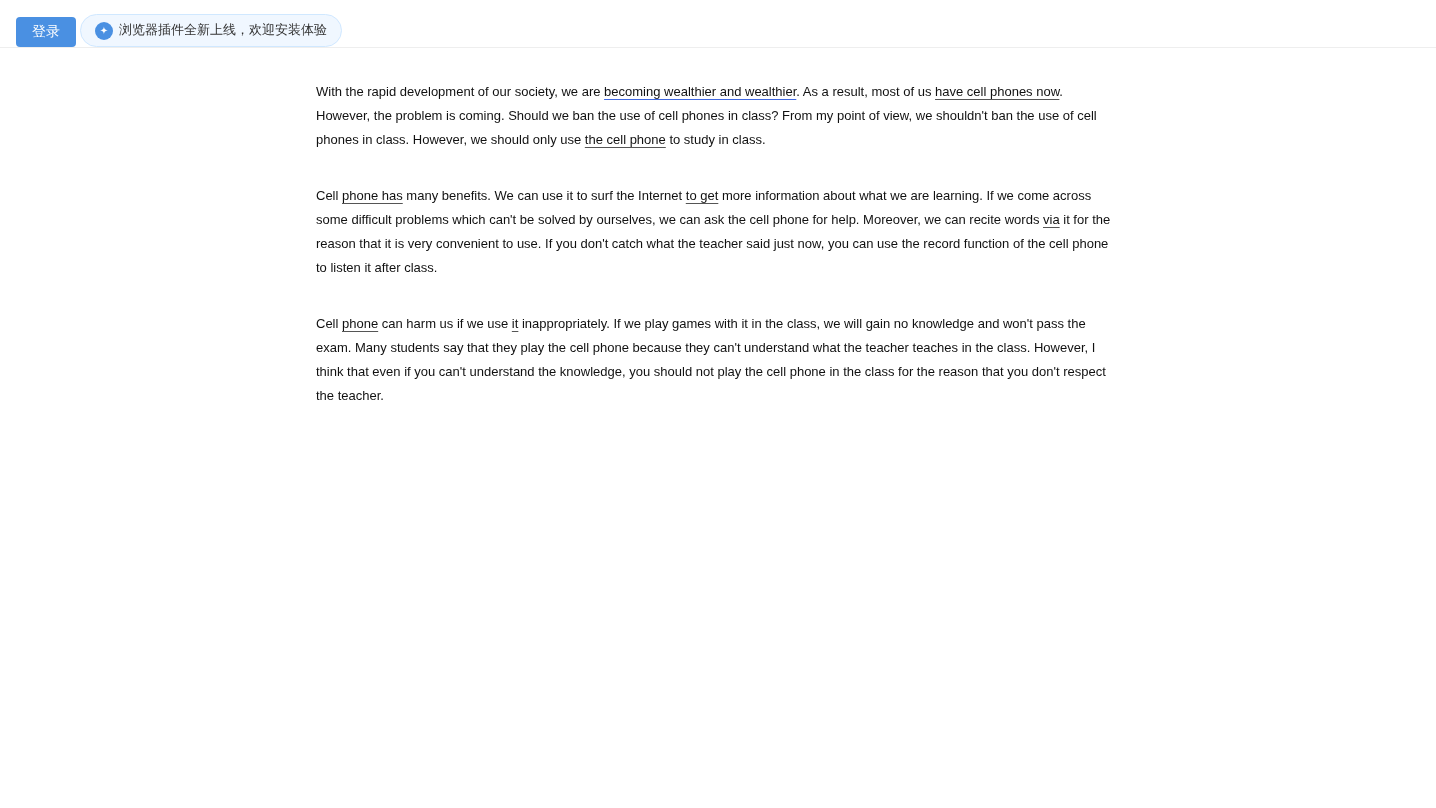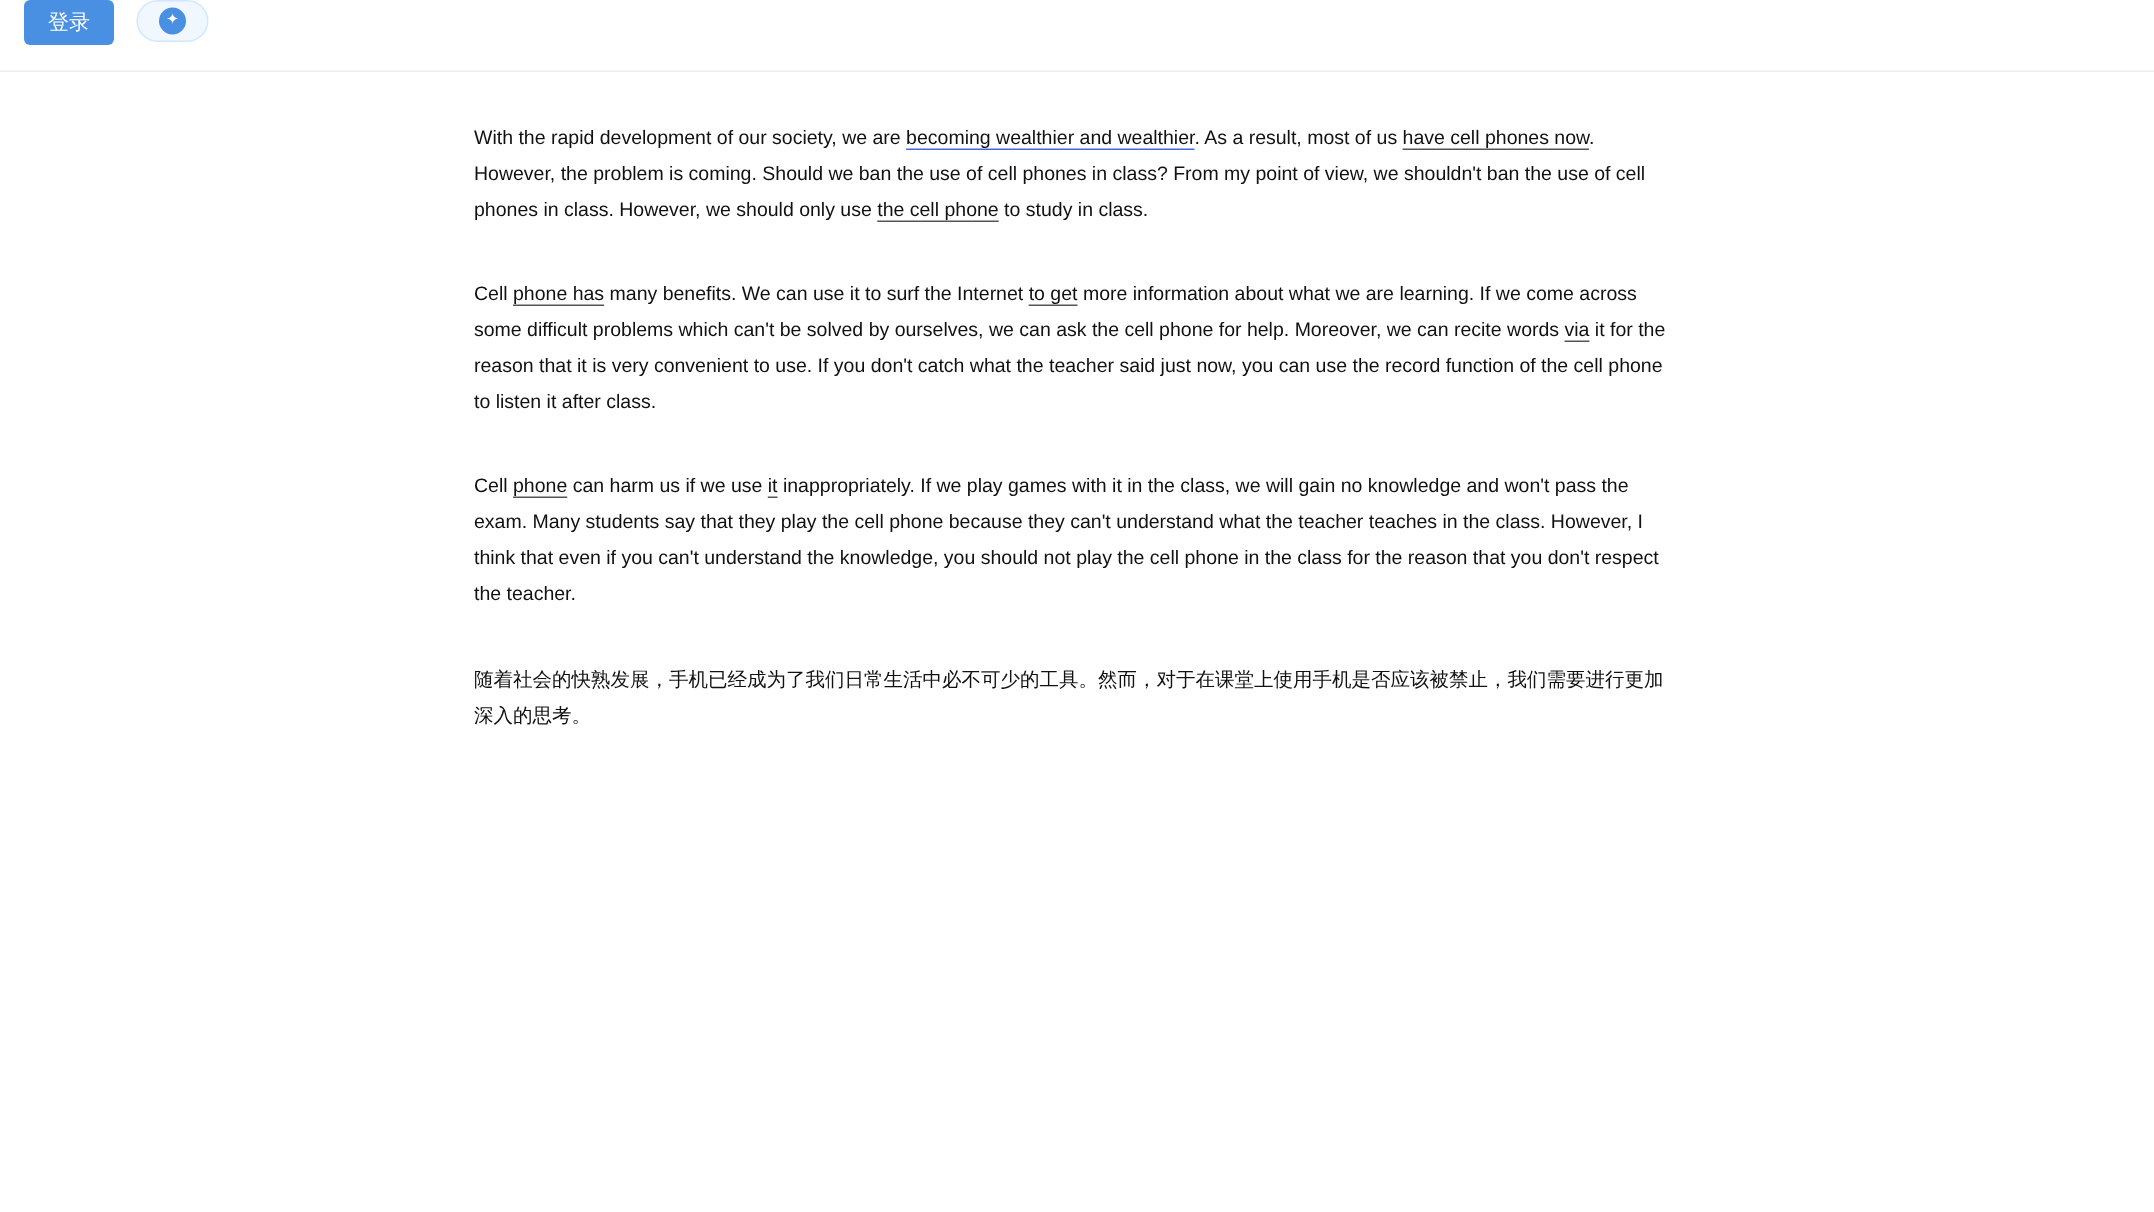--- a/index.html
+++ b/index.html
@@ -18,23 +18,23 @@
 
     
     .topbar {
       position: fixed;
       top: 0;
       left: 0;
       right: 0;
       height: 48px;
       background: #fff;
       display: flex;
-      align-items: flex-start;
+      align-items: flex-end;
       padding: 0 16px;
-      gap: 15px;
+      gap: 4px;
       z-index: 100;
       border-bottom: 1px solid #eee;
     }
 
     .login-btn {
       background: #4a90e2;
       color: #fff;
       border: none;
       border-radius: 4px;
       padding: 6px 16px;
@@ -98,24 +98,24 @@
       text-underline-offset: 3px;
     }
   </style>
 </head>
 <body>
 
 <div class="topbar">
   <button class="login-btn">登录</button>
   <div class="plugin-notice">
     <span class="plugin-icon">✦</span>
+    <span>浏览器插件全新上线，欢迎安装体验</span>
   </div>
 </div>
 
 <div class="main-content">
   <div id="paragraphs-container">
 
   <div class="paragraph">With the rapid development of our society, we are <span class="underline-blue">becoming wealthier and wealthier</span>. As a result, most of us <span class="underline-single">have cell phones now</span>. However, the problem is coming. Should we ban the use of cell phones in class? From my point of view, we shouldn't ban the use of cell phones in class. However, we should only use <span class="underline-single">the cell phone</span> to study in class.</div>
       <div class="paragraph">Cell <span class="underline-single">phone has</span> many benefits. We can use it to surf the Internet <span class="underline-single">to get</span> more information about what we are learning. If we come across some difficult problems which can't be solved by ourselves, we can ask the cell phone for help. Moreover, we can recite words <span class="underline-single">via</span> it for the reason that it is very convenient to use. If you don't catch what the teacher said just now, you can use the record function of the cell phone to listen it after class.</div>
       <div class="paragraph">Cell <span class="underline-single">phone</span> can harm us if we use <span class="underline-single">it</span> inappropriately. If we play games with it in the class, we will gain no knowledge and won't pass the exam. Many students say that they play the cell phone because they can't understand what the teacher teaches in the class. However, I think that even if you can't understand the knowledge, you should not play the cell phone in the class for the reason that you don't respect the teacher.</div>
-      <div class="paragraph">随着社会的快熟发展，手机已经成为了我们日常生活中必不可少的工具。然而，对于在课堂上使用手机是否应该被禁止，我们需要进行更加深入的思考。</div>
     </div>
 </div>
 
 </body></html>

